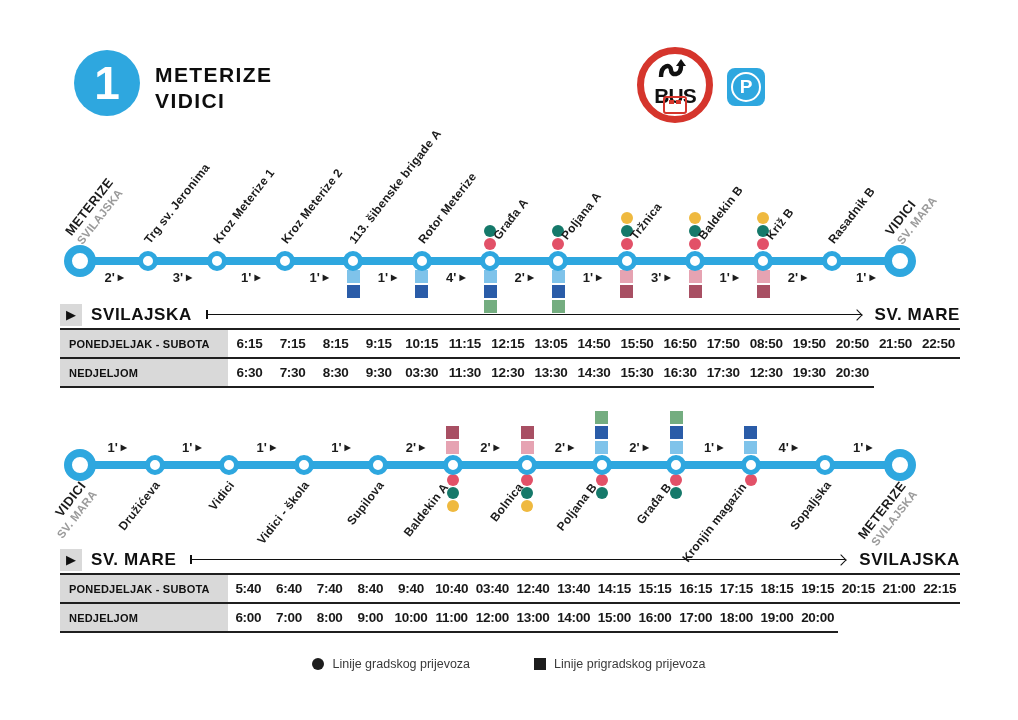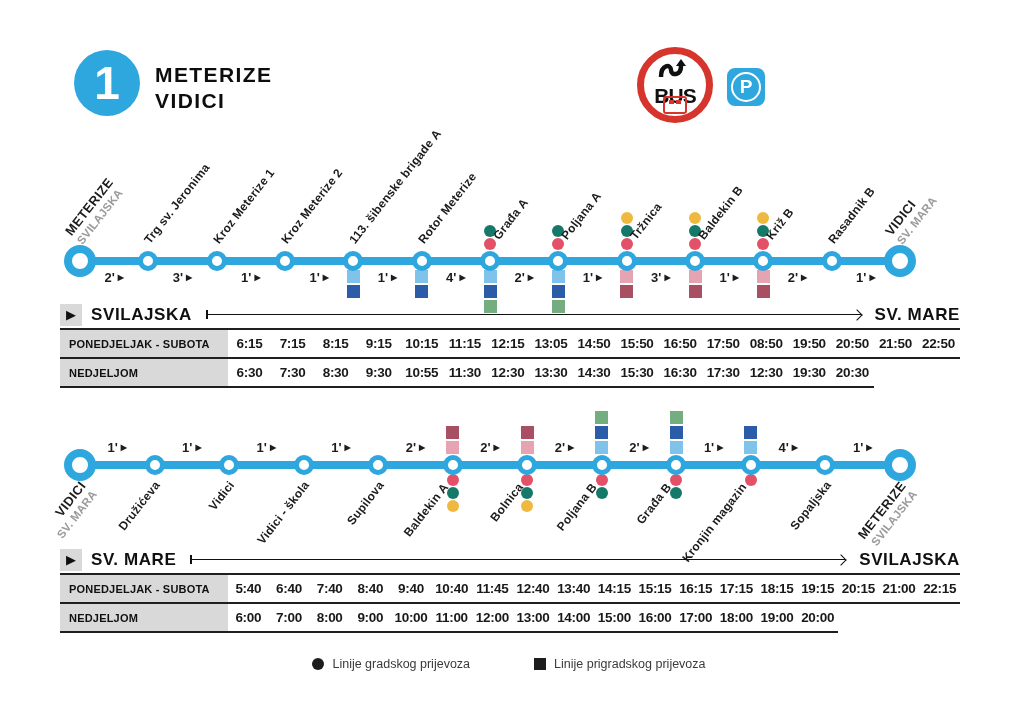--- a/index.html
+++ b/index.html
@@ -366,21 +366,21 @@
         <span>22:50</span>
       </div>
     </div>
     <div class="tt-row">
       <div class="tt-label">NEDJELJOM</div>
       <div class="tt-times" style="grid-template-columns: repeat(17, 1fr);">
         <span>6:30</span>
         <span>7:30</span>
         <span>8:30</span>
         <span>9:30</span>
-        <span>10:55</span>
+        <span>03:30</span>
         <span>11:30</span>
         <span>12:30</span>
         <span>13:30</span>
         <span>14:30</span>
         <span>15:30</span>
         <span>16:30</span>
         <span>17:30</span>
         <span>12:30</span>
         <span>19:30</span>
         <span>20:30</span>
@@ -401,21 +401,21 @@
     </div>
     <div class="tt-row">
       <div class="tt-label">PONEDJELJAK - SUBOTA</div>
       <div class="tt-times" style="grid-template-columns: repeat(18, 1fr);">
         <span>5:40</span>
         <span>6:40</span>
         <span>7:40</span>
         <span>8:40</span>
         <span>9:40</span>
         <span>10:40</span>
-        <span>11:45</span>
+        <span>03:40</span>
         <span>12:40</span>
         <span>13:40</span>
         <span>14:15</span>
         <span>15:15</span>
         <span>16:15</span>
         <span>17:15</span>
         <span>18:15</span>
         <span>19:15</span>
         <span>20:15</span>
         <span>21:00</span>

